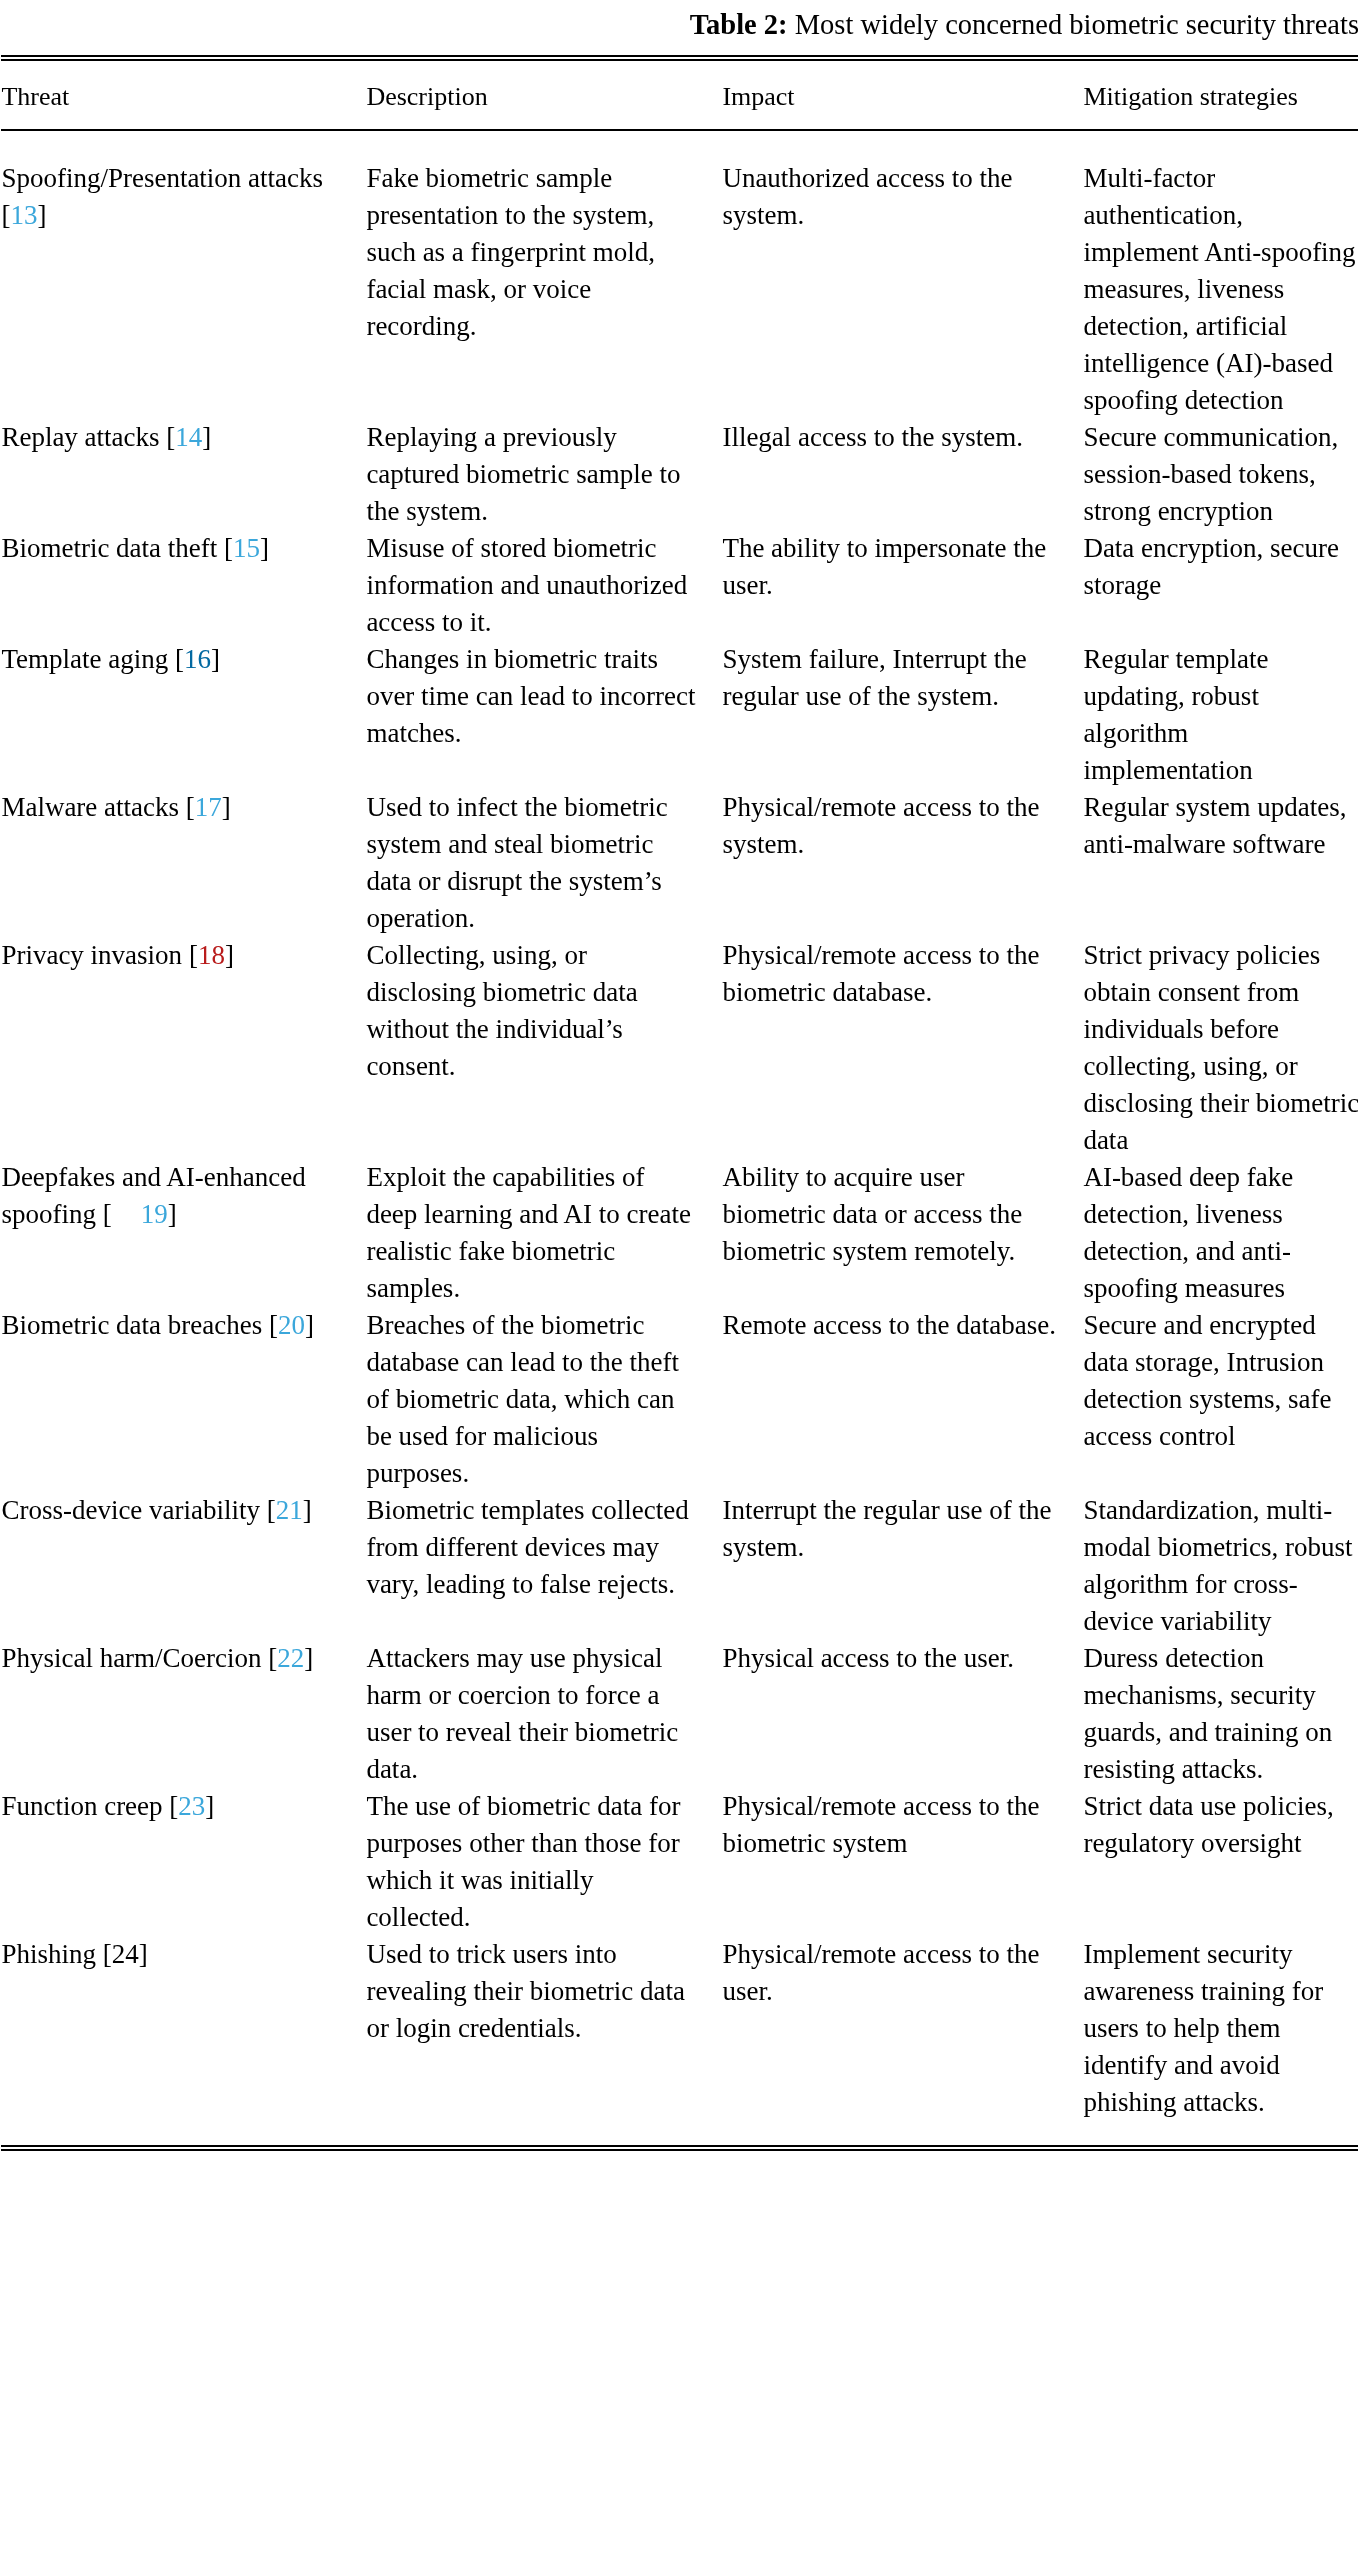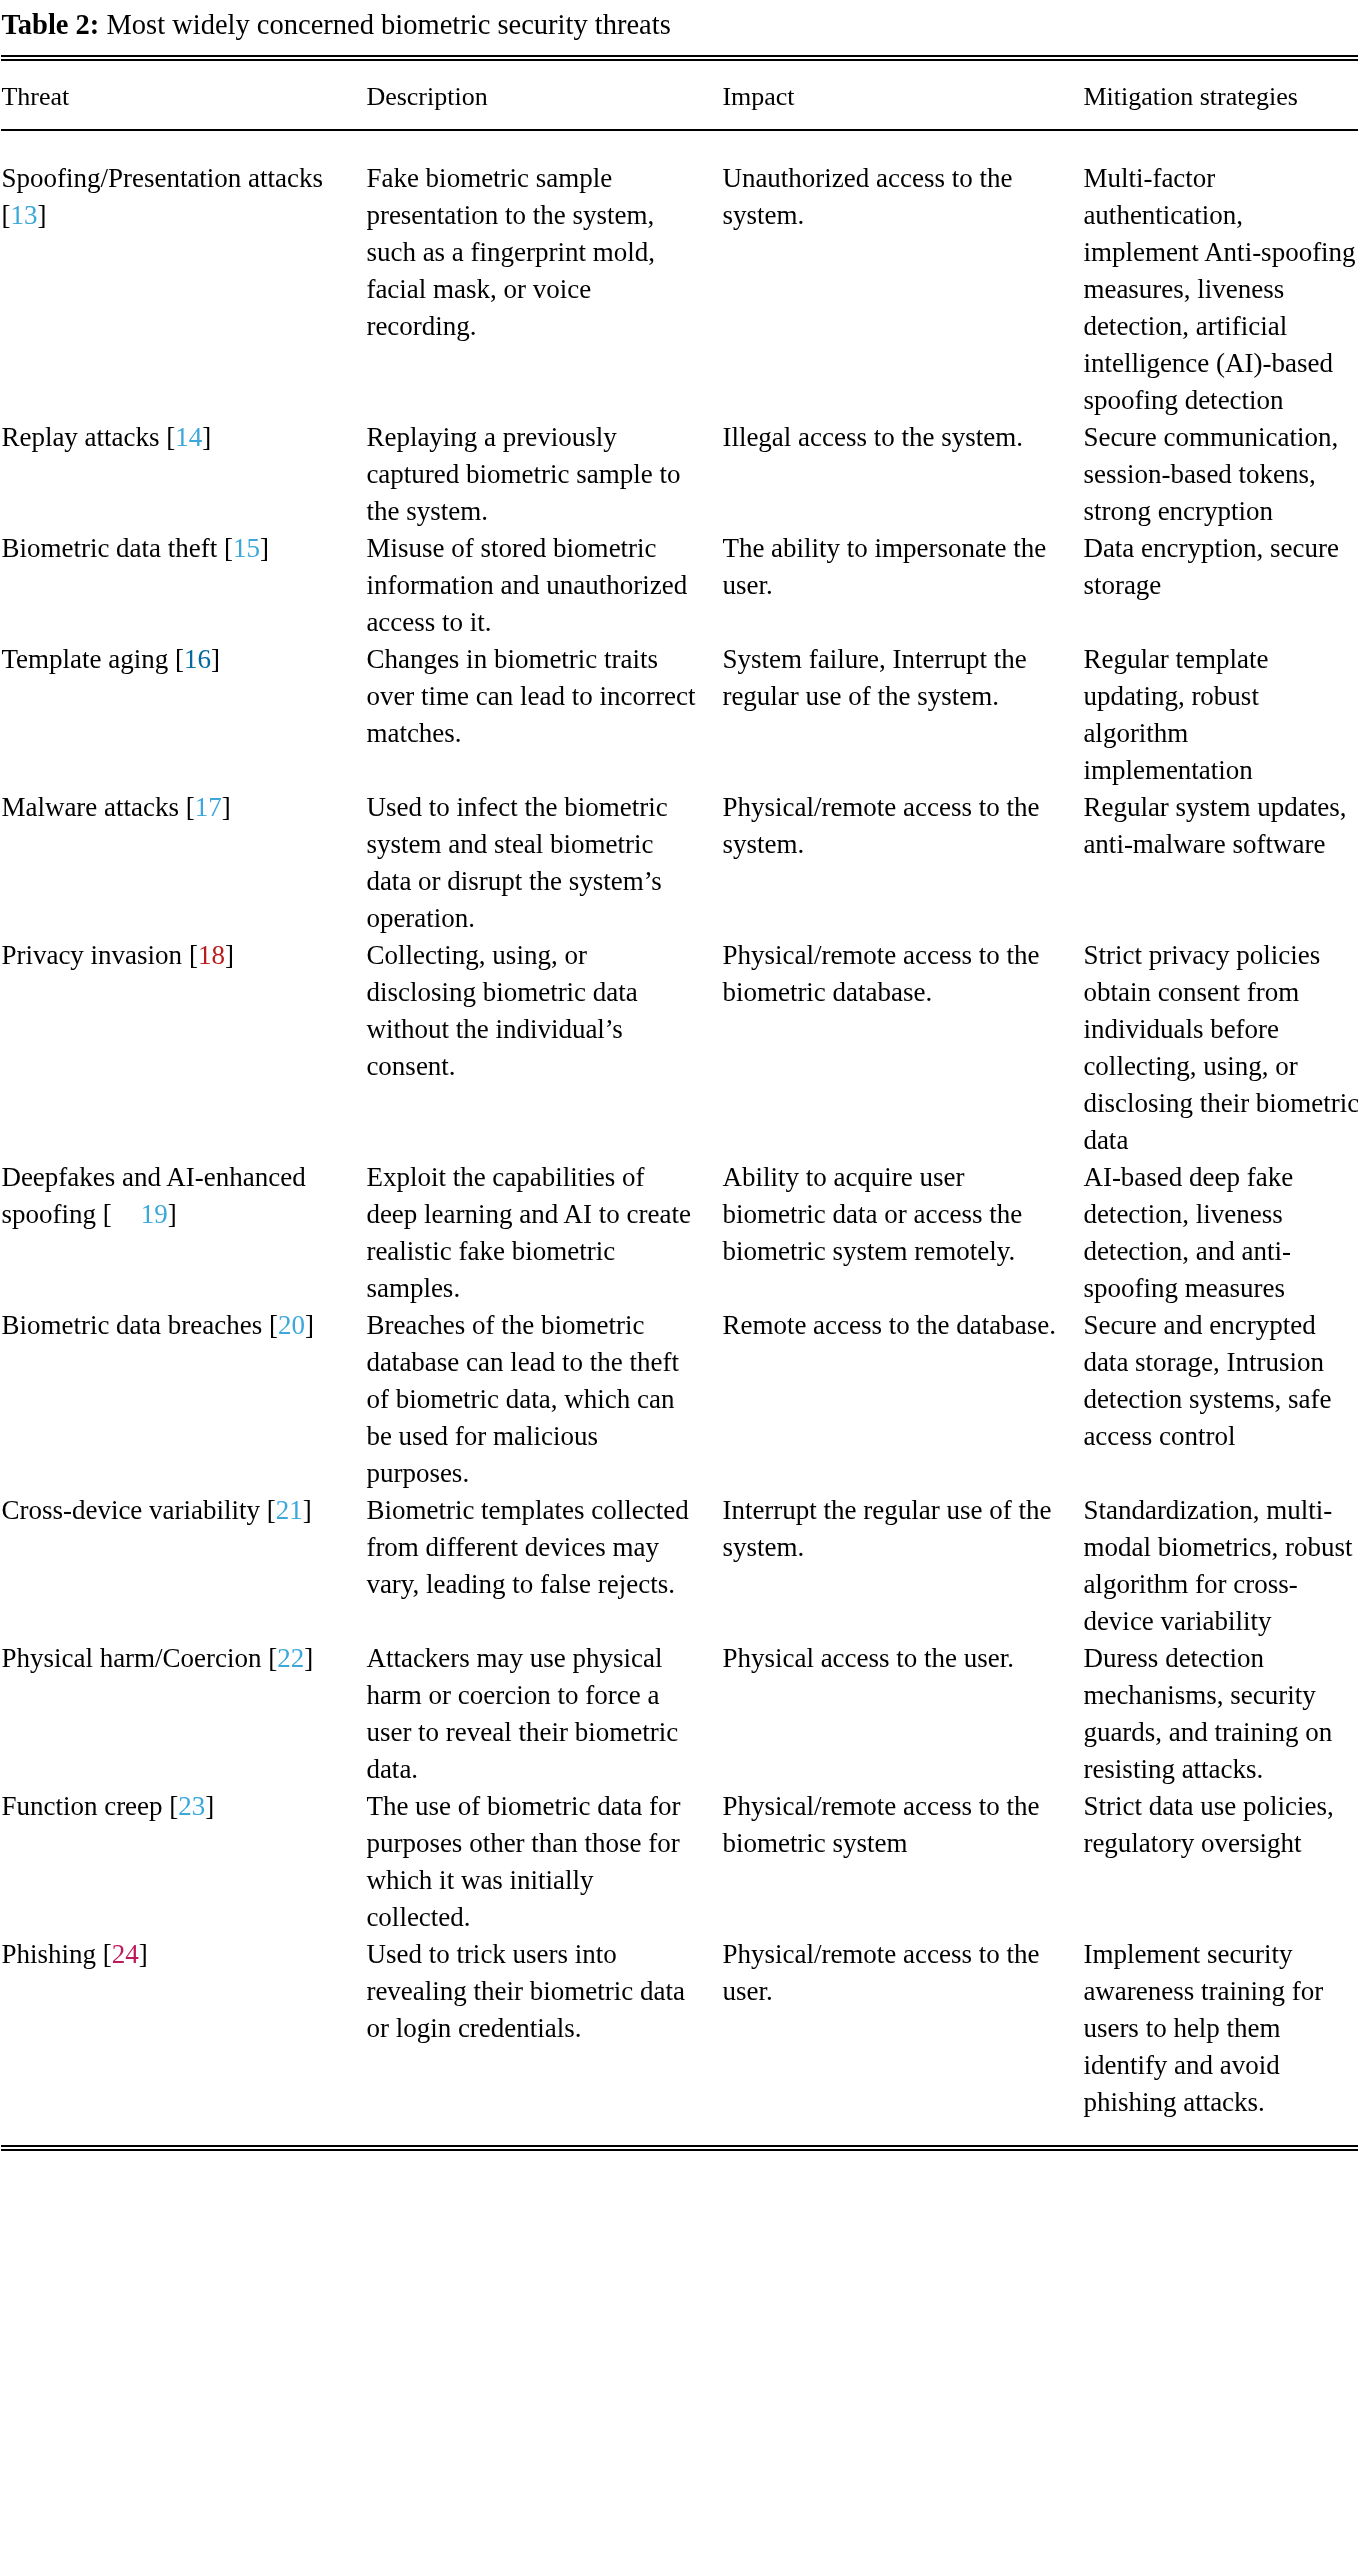--- a/index.html
+++ b/index.html
@@ -6,21 +6,21 @@
   .page{
     box-sizing:border-box;
     width:1359px;
     min-height:2576px;
     padding:8.3px 0 0 1.4px;
     font-family:"Liberation Serif","DejaVu Serif",serif;
     color:#000;
     background:#fff;
   }
   .caption{
-    text-align:left;
+    text-align:right;
     font-size:28.5px;
     line-height:33px;
     margin:0 0 14px 0;
   }
   .caption-label{font-weight:700;}
   table.threats{
     width:100%;
     border-collapse:collapse;
     table-layout:fixed;
     border-bottom:6.3px double #000;
@@ -143,21 +143,21 @@
   </tr>
 
   <tr>
     <td class="c1"><span>Function creep</span><span> </span><span class="cite"><span>[</span><span class="cite-num" style="color: rgb(59, 167, 219);">23</span><span>]</span></span></td>
     <td class="c2">The use of biometric data for purposes other than those for which it was initially collected.</td>
     <td class="c3">Physical/remote access to the biometric system</td>
     <td class="c4">Strict data use policies, regulatory oversight</td>
   </tr>
 
   <tr>
-    <td class="c1"><span>Phishing</span><span> </span><span class="cite"><span>[</span><span class="cite-num" style="color: #be185d;">24</span><span>]</span></span></td>
+    <td class="c1"><span>Phishing</span><span> </span><span class="cite"><span>[</span><span class="cite-num" style="color: #000000;">24</span><span>]</span></span></td>
     <td class="c2">Used to trick users into revealing their biometric data or login credentials.</td>
     <td class="c3">Physical/remote access to the user.</td>
     <td class="c4">Implement security awareness training for users to help them identify and avoid phishing attacks.</td>
   </tr>
 </tbody>
   </table>
 
 </div>
 
 

